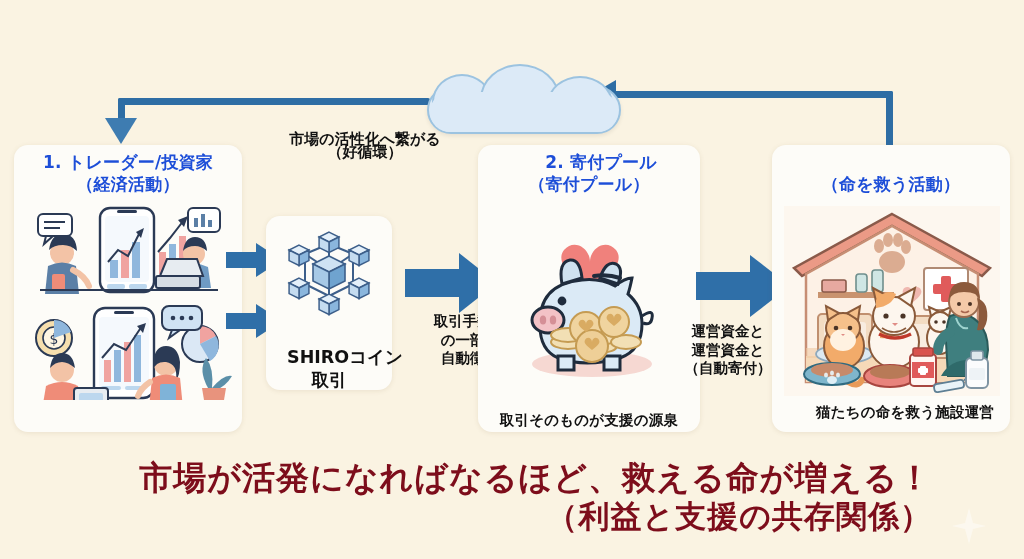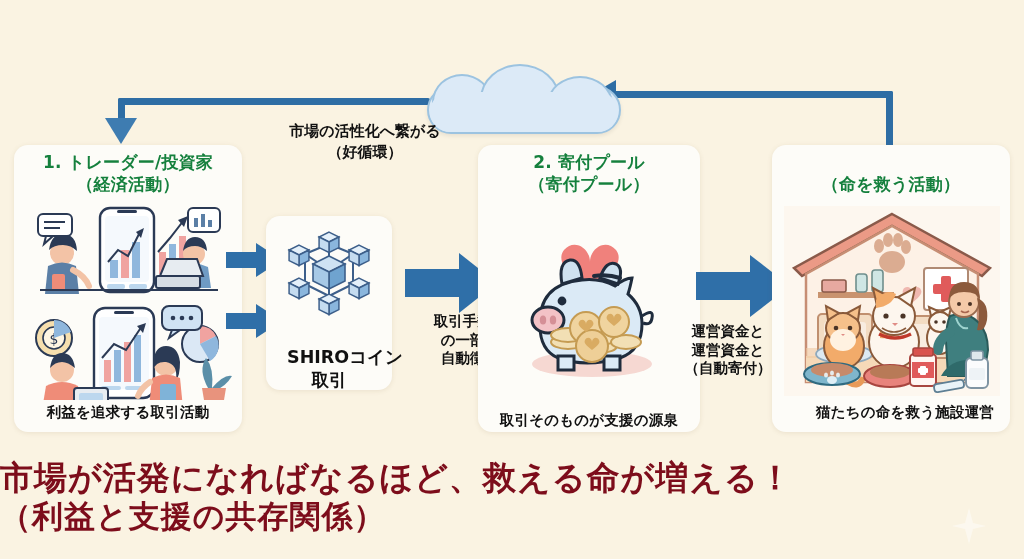--- a/index.html
+++ b/index.html
@@ -37,21 +37,21 @@
     font-weight:bold;font-size:14.5px;color:#1a1a1a;letter-spacing:.5px;
   }
 
   
   .card{
     position:absolute;background:#fdfcf8;border-radius:14px;
     box-shadow:0 1px 5px rgba(120,100,60,.12);
   }
   .card-title{
     position:absolute;text-align:center;width:100%;
-    font-weight:bold;color:#15803d;line-height:1.22;
+    font-weight:bold;color:#1d4ed8;line-height:1.22;
     font-size:17px;letter-spacing:.2px;
   }
   .card-caption{
     position:absolute;text-align:center;width:100%;
     font-weight:bold;color:#111;font-size:14.5px;letter-spacing:.2px;
   }
 
   
   .arrow-wrap{position:absolute;}
   .arrow-shaft{position:absolute;background:#2f6fa8;}
@@ -68,21 +68,21 @@
   }
 
   
   .shiro-label{
     position:absolute;width:100%;text-align:center;font-weight:bold;
     color:#111;font-size:17.5px;line-height:1.3;
   }
 
   
   .headline{
-    position:absolute;width:932px;text-align:left;
+    position:absolute;width:932px;text-align:right;
     color:#7d0d1b;font-weight:bold;line-height:1.22;
   }
   .headline .l1{font-size:33px;letter-spacing:1px;display:block;}
   .headline .l2{font-size:31px;letter-spacing:1px;display:block;}
 
   .sparkle{position:absolute;opacity:.5;}
 </style>
 </head>
 <body>
 
@@ -95,21 +95,21 @@
   <div class="loop-line loop-top abs" style="left:610px;top:91px;width:283px;"></div>
   <div class="loop-line loop-side abs" style="left:886px;top:91px;height:62px;"></div>
   <div class="tri tri-left" style="left:592px;top:80px;"></div>
 
   <div class="cloud" style="left:427px;top:86px;width:190px;height:44px;"></div>
   <div class="cloud-bump" style="left:432px;top:74px;width:56px;height:52px;"></div>
   <div class="cloud-bump" style="left:480px;top:64px;width:76px;height:66px;"></div>
   <div class="cloud-bump" style="left:547px;top:76px;width:62px;height:52px;"></div>
   <div class="cloud" style="left:430px;top:92px;width:184px;height:36px;border-color:transparent;box-shadow:none;"></div>
 
-  <div class="loop-label" style="left:265px;top:122px;width:200px;">市場の活性化へ繋がる</div>
+  <div class="loop-label" style="left:265px;top:130px;width:200px;">市場の活性化へ繋がる</div>
   <div class="loop-label" style="left:265px;top:143px;width:200px;">（好循環）</div>
 
   <div class="card" style="left:14px;top:145px;width:228px;height:287px;"></div>
   <div class="card-title" style="left:14px;top:152px;width:228px;">1. トレーダー/投資家</div>
   <div class="card-title" style="left:14px;top:174px;width:228px;">（経済活動）</div>
 
   <svg class="abs" style="left:22px;top:198px;" width="212" height="202" viewBox="0 0 212 202">
     <rect x="0" y="0" width="212" height="202" fill="#fdfcf8"></rect>
 
     <g>
@@ -192,21 +192,20 @@
       <rect x="138" y="82" width="16" height="22" rx="2" fill="#7fb3d8"></rect>
       <path d="M128 80 q-9 6 -12 14" stroke="#f3c3a6" stroke-width="6" fill="none" stroke-linecap="round"></path>
 
       <path d="M186 86 q-10 -18 -2 -30 q8 10 6 30z" fill="#5b8fa8"></path>
       <path d="M190 86 q12 -14 20 -12 q-6 10 -16 14z" fill="#5b8fa8"></path>
       <path d="M180 86 h24 l-3 18 h-18z" fill="#e8937d"></path>
       <line x1="14" y1="106" x2="200" y2="106" stroke="#2b3a55" stroke-width="2"></line>
     </g>
   </svg>
 
-  <div class="card-caption" style="left:14px;top:403px;width:228px;">利益を追求する取引活動</div>
 
   <div class="arrow-wrap" style="left:226px;top:243px;width:58px;height:34px;">
     <div class="arrow-shaft" style="left:0;top:9px;width:34px;height:16px;"></div>
     <div class="arrow-head" style="left:30px;top:0;border-top:17px solid transparent;border-bottom:17px solid transparent;border-left:26px solid #2f6fa8;"></div>
   </div>
   <div class="arrow-wrap" style="left:226px;top:304px;width:58px;height:34px;">
     <div class="arrow-shaft" style="left:0;top:9px;width:34px;height:16px;"></div>
     <div class="arrow-head" style="left:30px;top:0;border-top:17px solid transparent;border-bottom:17px solid transparent;border-left:26px solid #2f6fa8;"></div>
   </div>
 
@@ -272,21 +271,21 @@
     <div class="arrow-shaft" style="left:0;top:16px;width:58px;height:28px;"></div>
     <div class="arrow-head" style="left:54px;top:0;border-top:30px solid transparent;border-bottom:30px solid transparent;border-left:38px solid #2f6fa8;"></div>
   </div>
   <div class="mid-label" style="left:415px;top:312px;width:110px;">
     <span>取引手数料</span><br>
     <span>の一部を</span><br>
     <span>自動徴収</span>
   </div>
 
   <div class="card" style="left:478px;top:145px;width:222px;height:287px;"></div>
-  <div class="card-title" style="left:478px;top:152px;width:222px;">2. 寄付プール</div>
+  <div class="card-title" style="left:478px;top:152px;width:222px;padding-left:12px;">2. 寄付プール</div>
   <div class="card-title" style="left:478px;top:174px;width:222px;">（寄付プール）</div>
 
   <svg class="abs" style="left:500px;top:200px;" width="180" height="196" viewBox="0 0 180 196">
     <rect x="0" y="0" width="180" height="196" fill="#fdfcf8"></rect>
     <path d="M90 62 C90 48 74 38 64 50 C55 61 70 78 90 94 C110 78 125 61 116 50 C106 38 90 48 90 62z" fill="#f0817c"></path>
     <ellipse cx="92" cy="164" rx="60" ry="13" fill="#f3ccc6" opacity=".75"></ellipse>
 
     <path d="M40 126 q-2 -42 42 -46 q18 -2 33 6 q10 -8 17 -8 q-2 10 -4 16 q14 12 14 30 q0 26 -22 34 q-34 10 -62 0 q-18 -8 -18 -32z" fill="#dbeaf6" stroke="#1f2c3d" stroke-width="3"></path>
 
     <path d="M62 84 q-4 -22 8 -24 q10 -1 12 18z" fill="#cfe2f0" stroke="#1f2c3d" stroke-width="3"></path>

